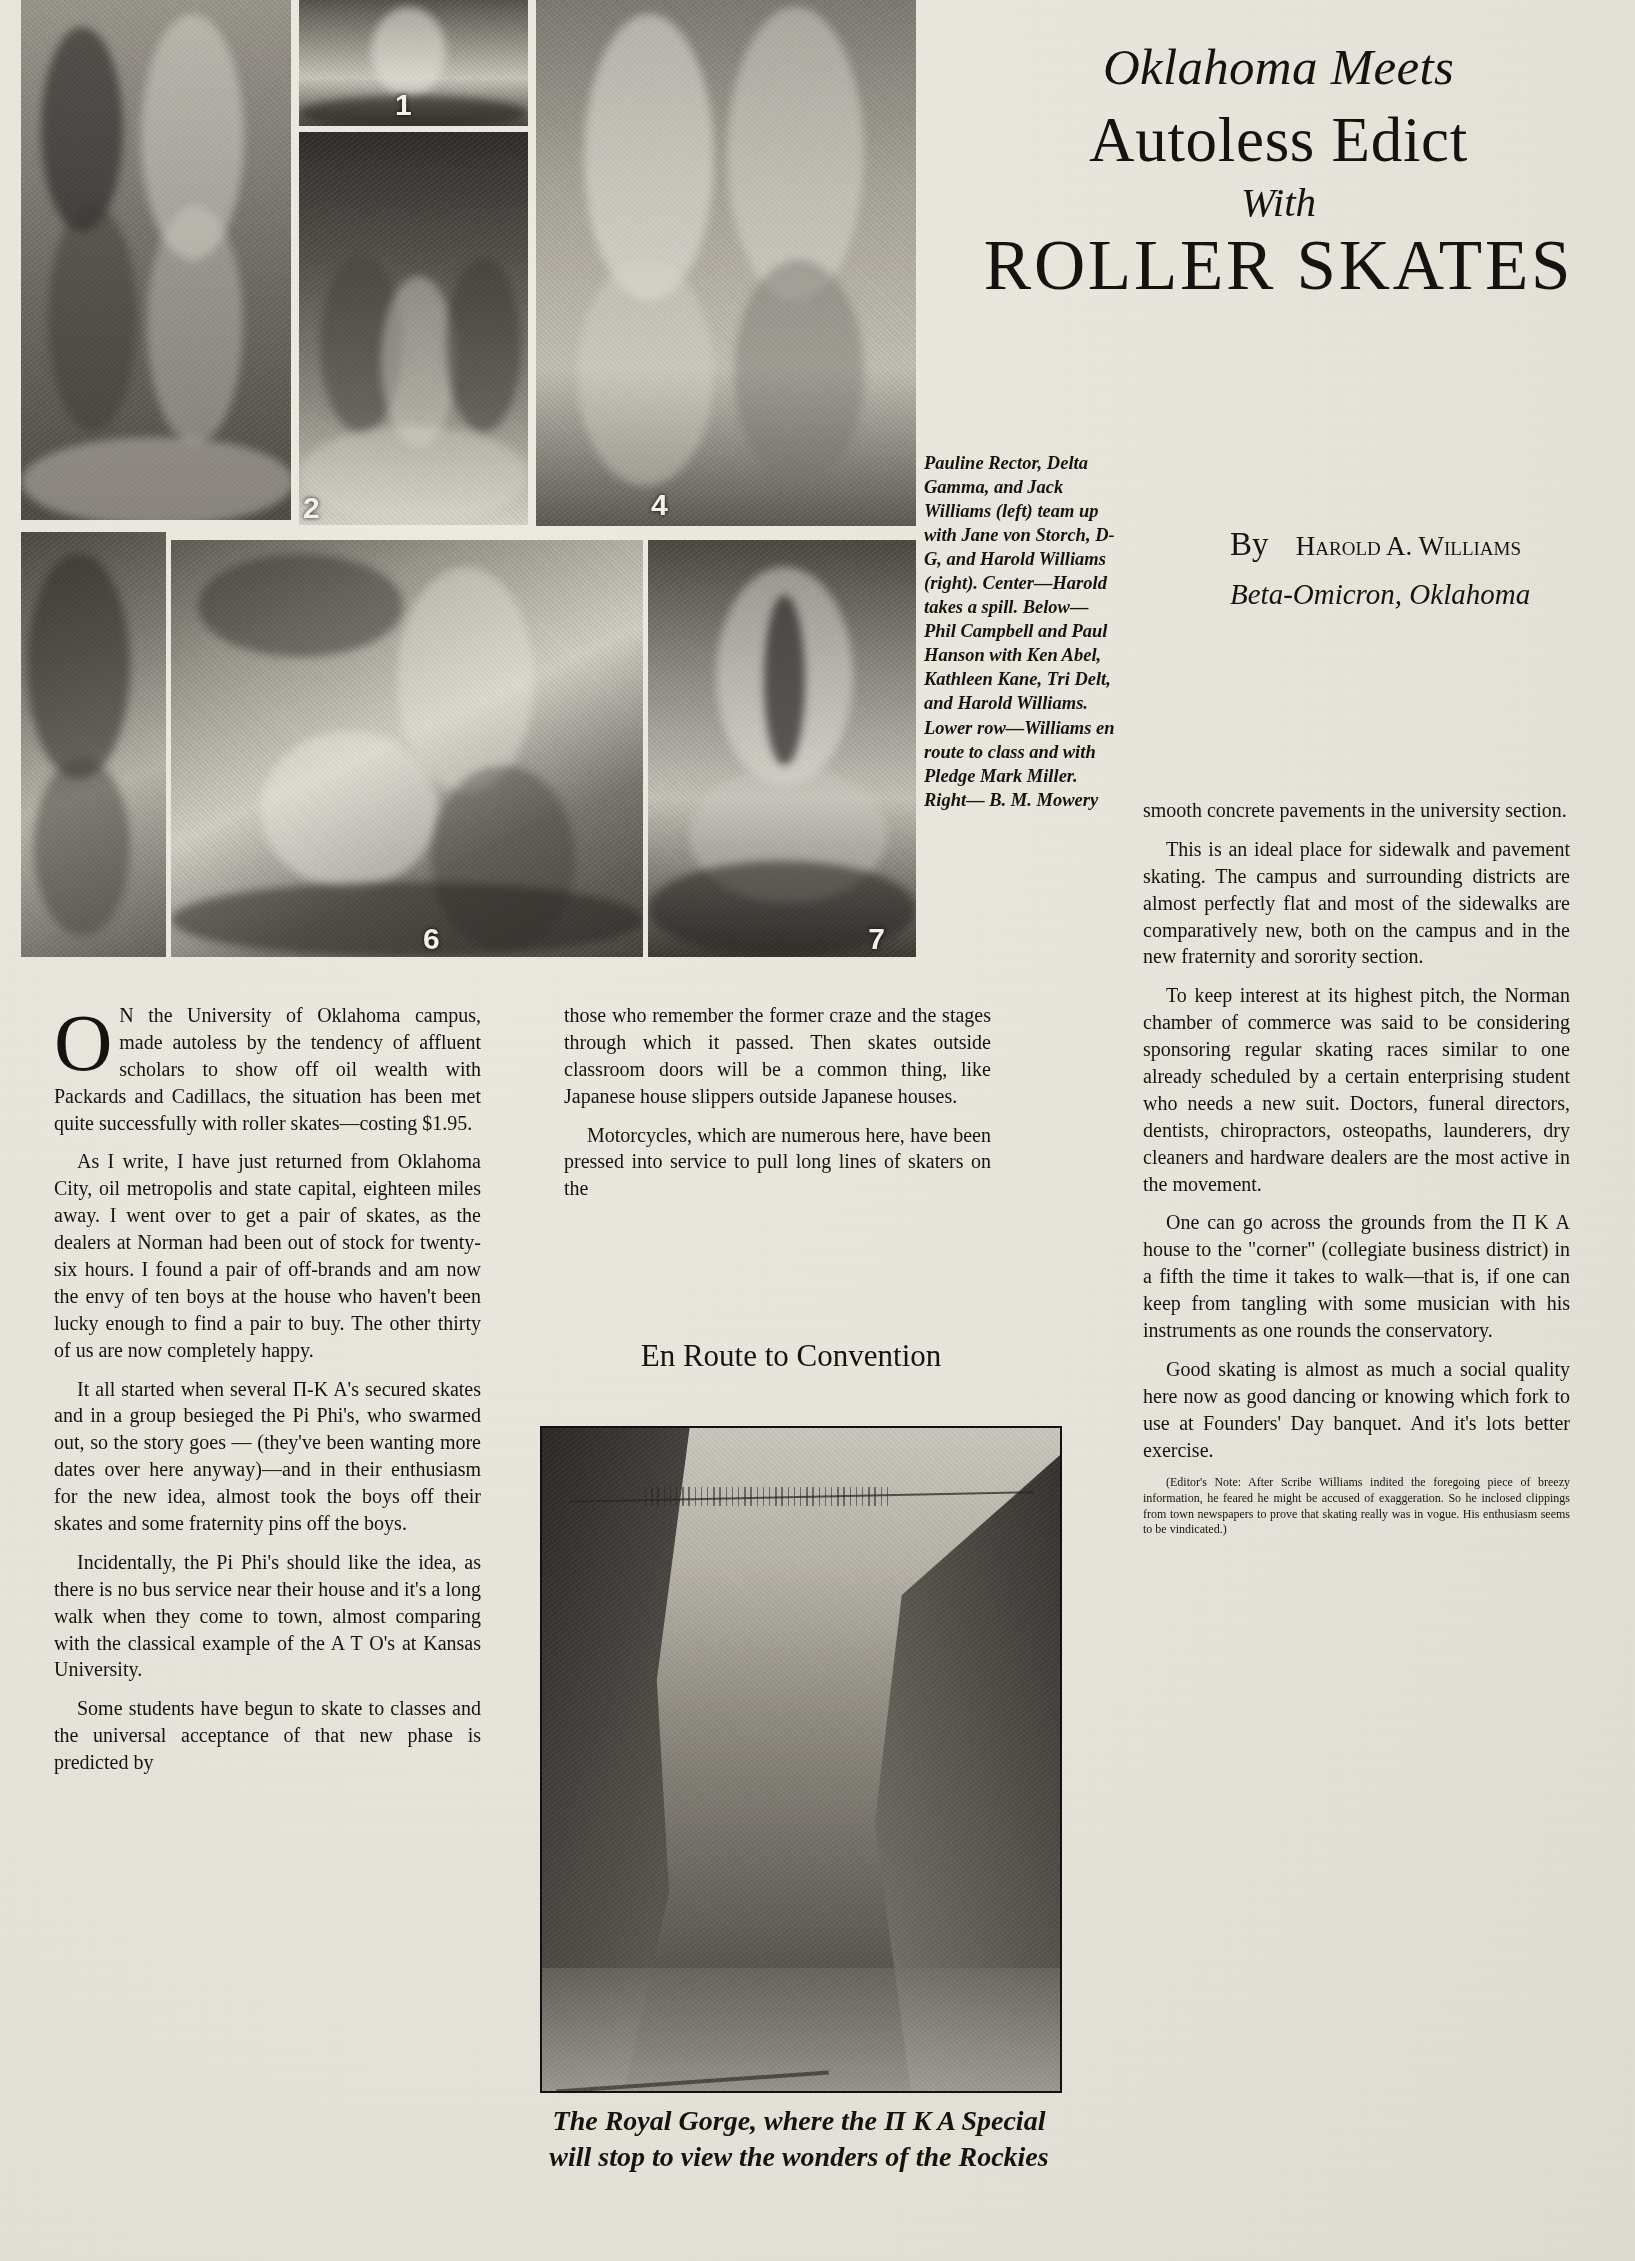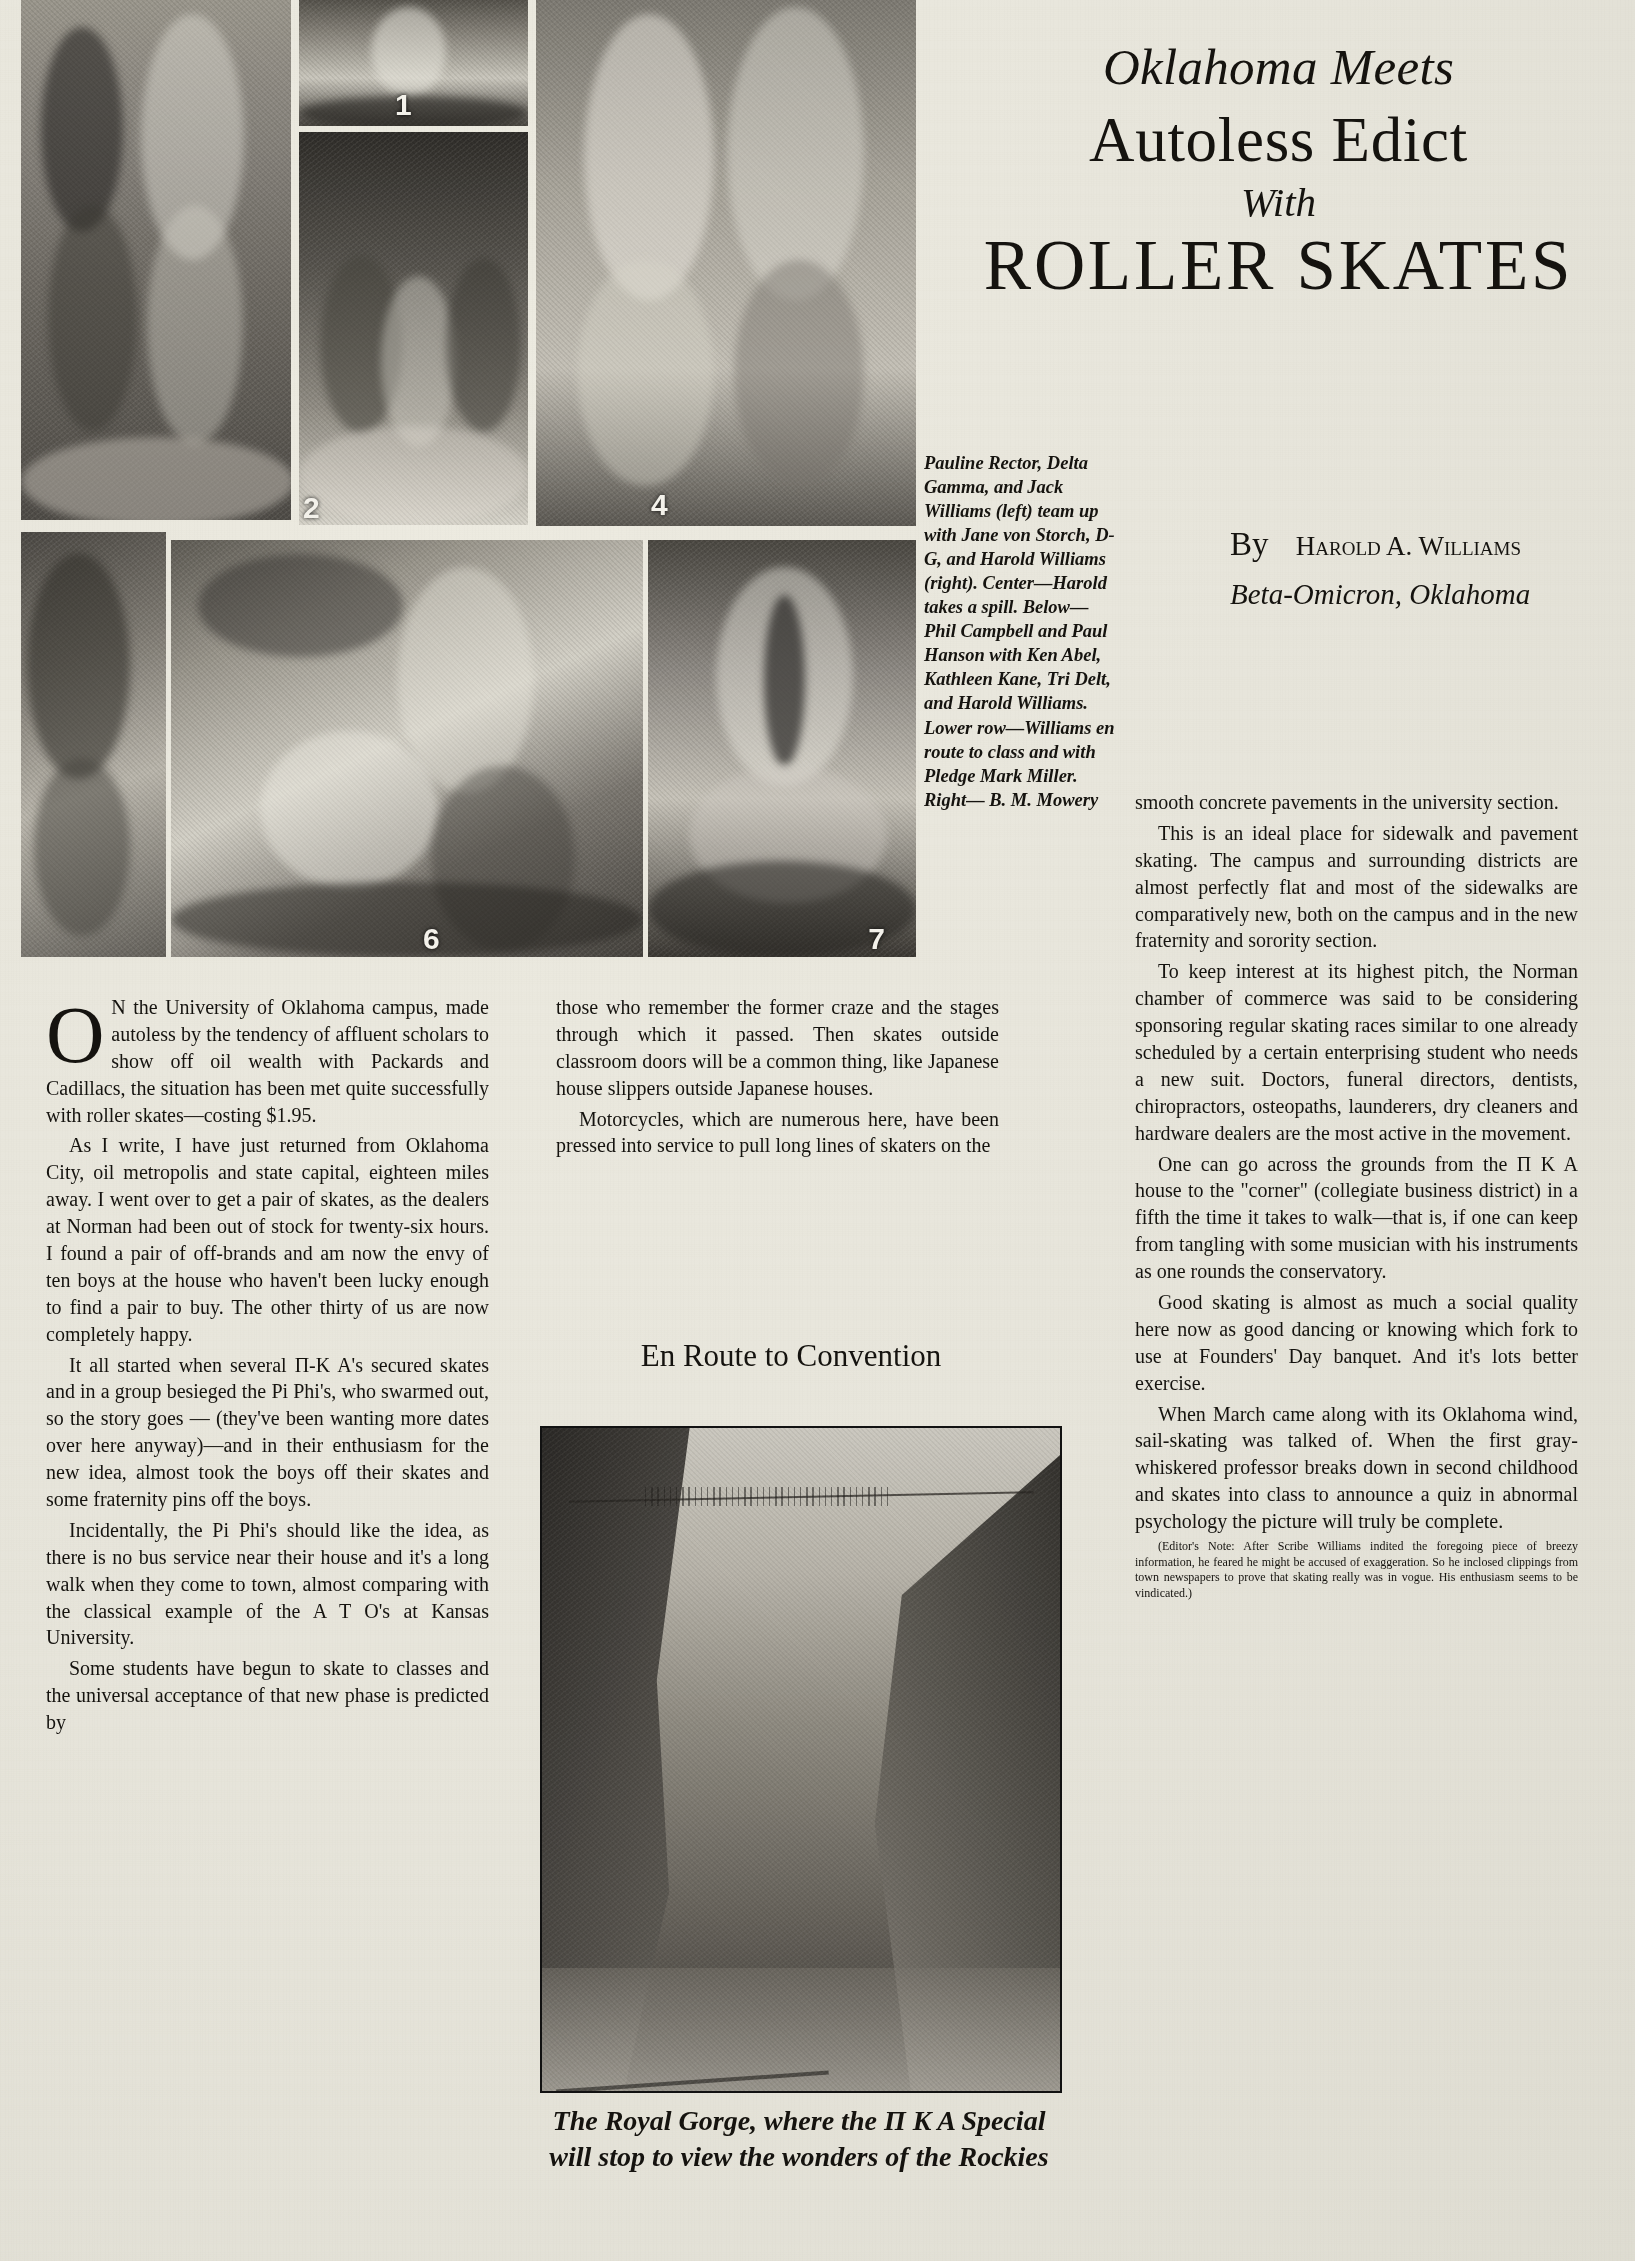--- a/index.html
+++ b/index.html
@@ -88,21 +88,21 @@
   .by1{font-size:33px;white-space:nowrap;}
   .by1 .sc{font-size:27px;margin-left:19px;}
   .by2{font-style:italic;font-size:29px;margin-top:15px;white-space:nowrap;}
 
   
   .col{position:absolute;font-size:20px;line-height:1.345;text-align:justify;
        -webkit-hyphens:none;hyphens:none;}
   #col1{left:42px;top:990px;width:451px;}
   #col2{left:552px;top:990px;width:451px;}
   #col3{left:1131px;top:785px;width:451px;}
-  .col p{margin:4px;text-indent:23px;}
+  .col p{margin:12px;text-indent:23px;}
   .col p.first{text-indent:0;}
   .dropcap{
     float:left;font-size:81px;line-height:.84;
     padding:4.1px 6.8px 0 0;margin-top:2.7px;
   }
 
   
   #subhead{position:absolute;left:552px;top:1338px;width:478px;
     text-align:center;font-size:31px;}
 
@@ -226,16 +226,15 @@
 </div>
 
 <div id="gorgecap">The Royal Gorge, where the Π K A Special will stop to view the wonders of the Rockies</div>
 
 <div class="col" id="col3">
   <p class="first">smooth concrete pavements in the university section.</p>
   <p>This is an ideal place for sidewalk and pavement skating.  The campus and surrounding districts are almost perfectly flat and most of the sidewalks are comparatively new, both on the campus and in the new fraternity and sorority section.</p>
   <p>To keep interest at its highest pitch, the Norman chamber of commerce was said to be considering sponsoring regular skating races similar to one already scheduled by a certain enterprising student who needs a new suit. Doctors, funeral directors, dentists, chiropractors, osteopaths, launderers, dry cleaners and hardware dealers are the most active in the movement.</p>
   <p>One can go across the grounds from the Π K A house to the "corner" (collegiate business district) in a fifth the time it takes to walk—that is, if one can keep from tangling with some musician with his instruments as one rounds the conservatory.</p>
   <p>Good skating is almost as much a social quality here now as good dancing or knowing which fork to use at Founders' Day banquet.  And it's lots better exercise.</p>
-  <p>When March came along with its Oklahoma wind, sail-skating was talked of.  When the first gray-whiskered professor breaks down in second childhood and skates into class to announce a quiz in abnormal psychology the picture will truly be complete.</p>
   <p class="ednote">(Editor's Note: After Scribe Williams indited the foregoing piece of breezy information, he feared he might be accused of exaggeration.  So he inclosed clippings from town newspapers to prove that skating really was in vogue.  His enthusiasm seems to be vindicated.)</p>
 </div>
 
 
 </body></html>

